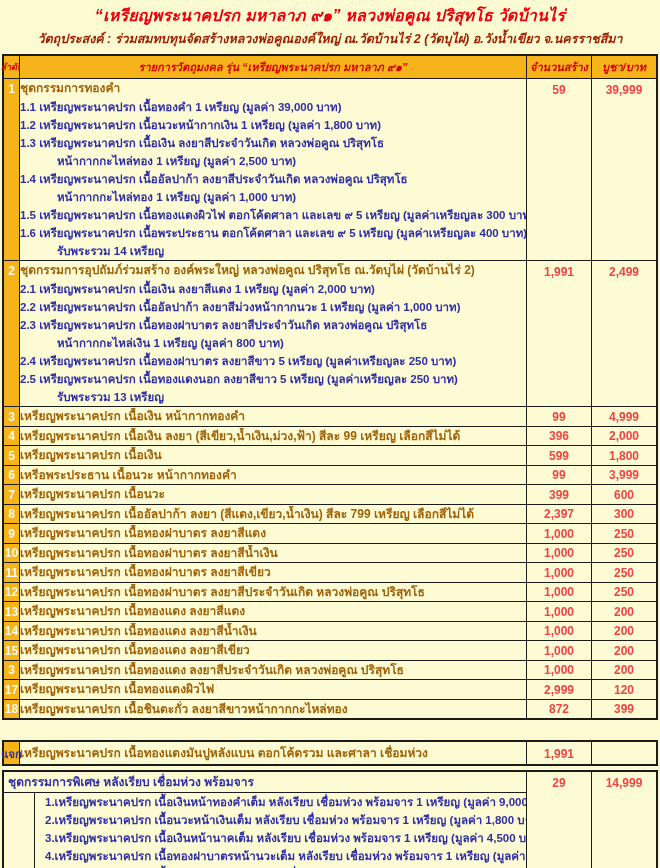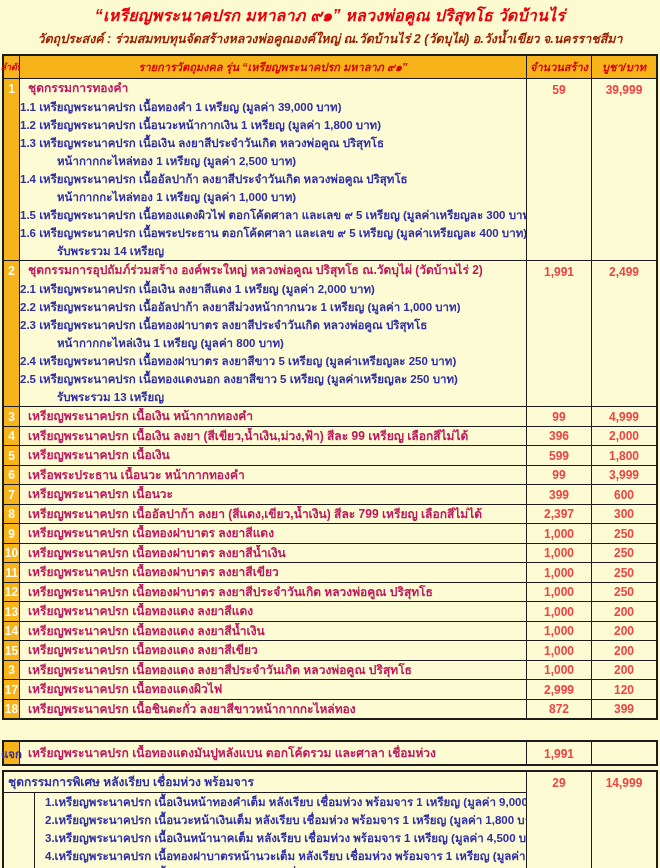--- a/index.html
+++ b/index.html
@@ -27,22 +27,22 @@
       text-align:center;}
   .c2{flex:1;border-right:1px solid #1c1c1c;min-width:0;}
   .c3{width:65px;flex:none;border-right:1px solid #1c1c1c;text-align:center;}
   .c4{width:64px;flex:none;text-align:center;}
   .header{height:22px;}
   .header .cell{background:#F7B41A;color:#D90000;font-style:italic;font-weight:bold;
     font-size:11px;display:flex;align-items:center;justify-content:center;}
   .header .c1{font-size:9px;}
   .num{color:#FFFDEB;font-weight:bold;font-size:12px;line-height:19px;display:block;}
   .num.give-label{color:#2E2EA6;font-size:11.5px;}
-  .main-line{color:#be185d;font-weight:bold;font-size:12px;line-height:19px;height:19px;
-    padding-left:8px;white-space:nowrap;overflow:hidden;}
+  .main-line{color:#a16207;font-weight:bold;font-size:12px;line-height:19px;height:19px;
+    padding-left:0;white-space:nowrap;overflow:hidden;}
   .sub-line{color:#2E2EA6;font-weight:600;font-size:11.5px;line-height:18px;height:18px;
     white-space:nowrap;overflow:hidden;}
   .sub-line.cont{padding-left:37px;}
   .qty,.price{color:#ef4444;font-weight:bold;font-size:12px;line-height:19px;}
   .simple{height:18.5px;}
   .simple .c2,.simple .c3,.simple .c4,.simple .c1{display:flex;align-items:center;justify-content:center;}
   .simple .c2{justify-content:flex-start;}
   .simple .main-line{height:auto;line-height:16px;}
   .simple .num,.simple .qty,.simple .price{line-height:16px;}
   .give{margin-top:20px;}

